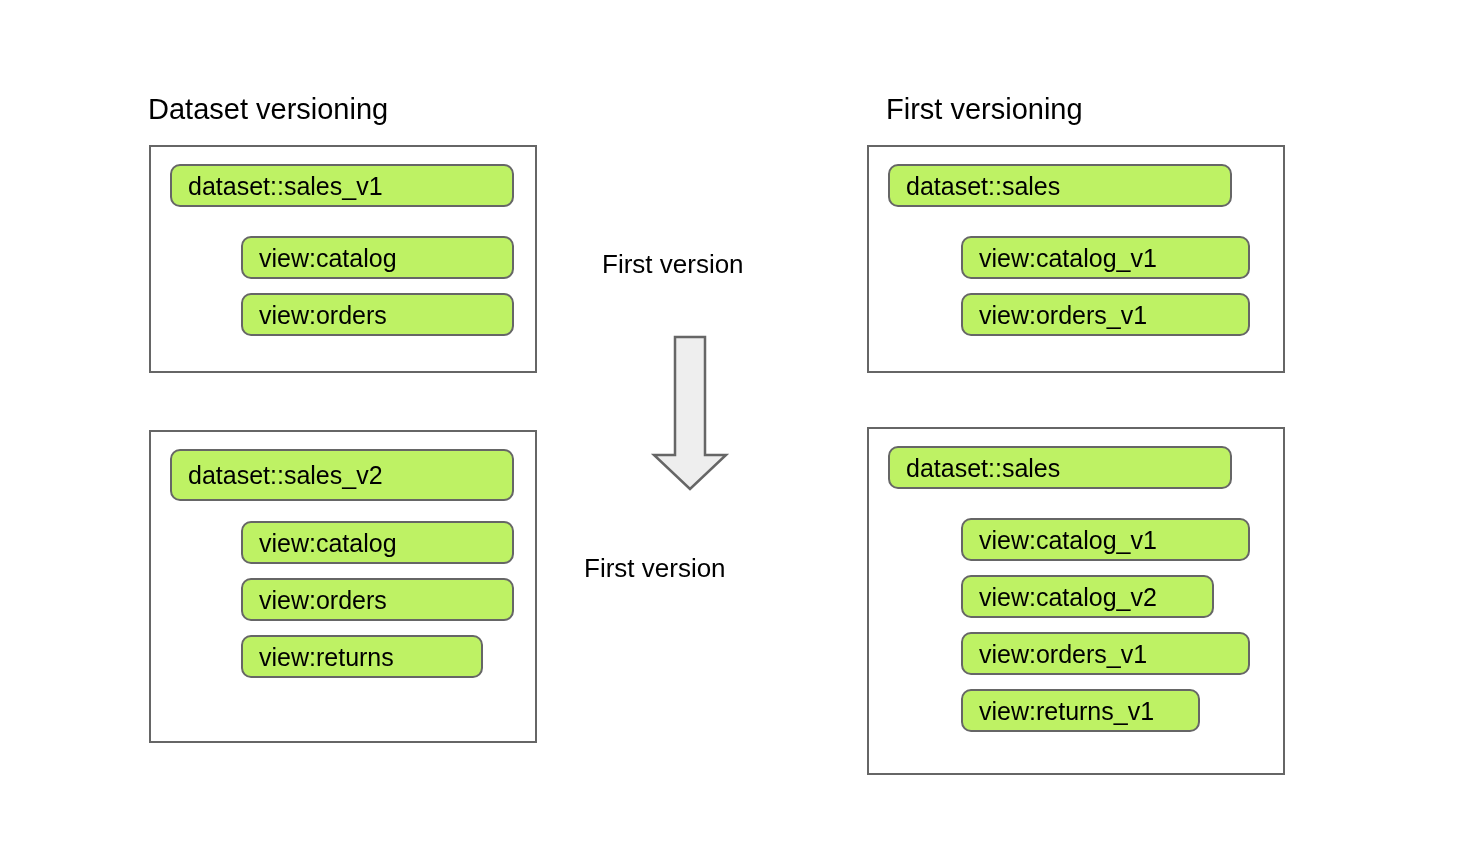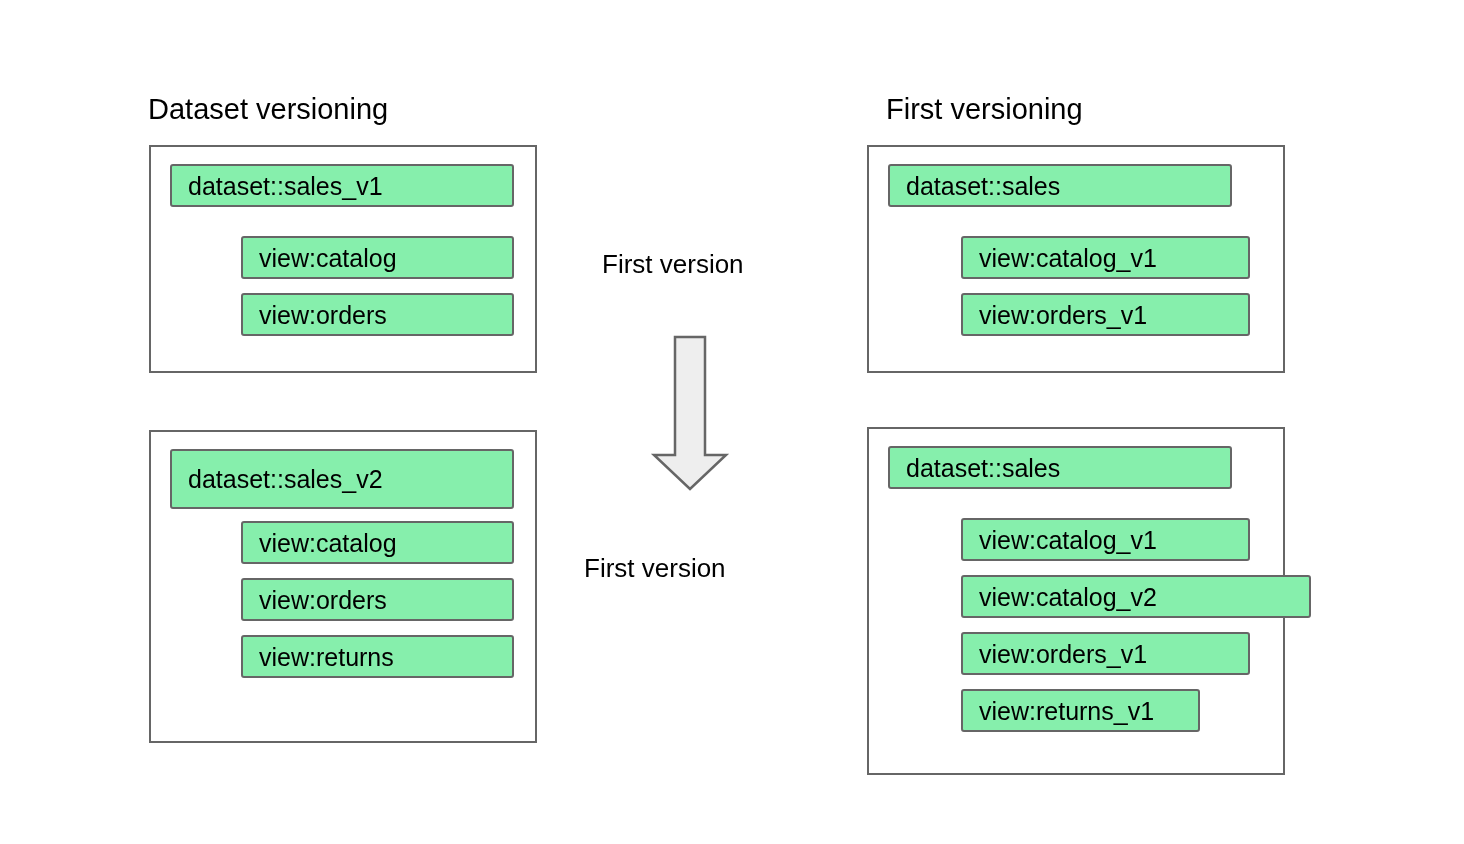--- a/index.html
+++ b/index.html
@@ -30,23 +30,23 @@
     letter-spacing: 0px;
   }
   .group-box {
     position: absolute;
     background: #ffffff;
     border: 2px solid #666666;
     box-sizing: border-box;
   }
   .pill {
     position: absolute;
-    background: #86efac;
+    background: #bef264;
     border: 2px solid #666666;
-    border-radius: 3px;
+    border-radius: 10px;
     box-sizing: border-box;
     display: flex;
     align-items: center;
     padding-left: 16px;
     font-size: 25px;
     line-height: 28px;
     color: #000000;
     white-space: nowrap;
   }
   .center-label {
@@ -74,27 +74,27 @@
   <div class="group-box" style="left:149px; top:145px; width:388px; height:228px;"></div>
 
   <div class="pill" style="left:170px; top:164px; width:344px; height:43px;">dataset::sales_v1</div>
 
   <div class="pill" style="left:241px; top:236px; width:273px; height:43px;">view:catalog</div>
 
   <div class="pill" style="left:241px; top:293px; width:273px; height:43px;">view:orders</div>
 
   <div class="group-box" style="left:149px; top:430px; width:388px; height:313px;"></div>
 
-  <div class="pill" style="left:170px; top:449px; width:344px; height:60px;">dataset::sales_v2</div>
+  <div class="pill" style="left:170px; top:449px; width:344px; height:52px;">dataset::sales_v2</div>
 
   <div class="pill" style="left:241px; top:521px; width:273px; height:43px;">view:catalog</div>
 
   <div class="pill" style="left:241px; top:578px; width:273px; height:43px;">view:orders</div>
 
-  <div class="pill" style="left:241px; top:635px; width:273px; height:43px;text-align:right;">view:returns</div>
+  <div class="pill" style="left:241px; top:635px; width:242px; height:43px;text-align:right;">view:returns</div>
 
   <div class="center-label" style="left:602px; top:249px;">First version</div>
 
   <div class="arrow-wrap" style="left:650px; top:334px; width:80px; height:158px;">
     <svg width="80" height="158" viewBox="0 0 80 158">
       <polygon points="25,3 55,3 55,121 76,121 40,155 4,121 25,121" fill="#eeeeee" stroke="#666666" stroke-width="2.5" stroke-linejoin="miter"></polygon>
     </svg>
   </div>
 
   <div class="center-label" style="left:584px; top:553px;">First version</div>
@@ -108,19 +108,19 @@
   <div class="pill" style="left:961px; top:236px; width:289px; height:43px;">view:catalog_v1</div>
 
   <div class="pill" style="left:961px; top:293px; width:289px; height:43px;">view:orders_v1</div>
 
   <div class="group-box" style="left:867px; top:427px; width:418px; height:348px;"></div>
 
   <div class="pill" style="left:888px; top:446px; width:344px; height:43px;">dataset::sales</div>
 
   <div class="pill" style="left:961px; top:518px; width:289px; height:43px;">view:catalog_v1</div>
 
-  <div class="pill" style="left:961px; top:575px; width:350px; height:43px;">view:catalog_v2</div>
+  <div class="pill" style="left:961px; top:575px; width:253px; height:43px;">view:catalog_v2</div>
 
   <div class="pill" style="left:961px; top:632px; width:289px; height:43px;">view:orders_v1</div>
 
   <div class="pill" style="left:961px; top:689px; width:239px; height:43px;">view:returns_v1</div>
 
 </div>
 
 </body></html>

